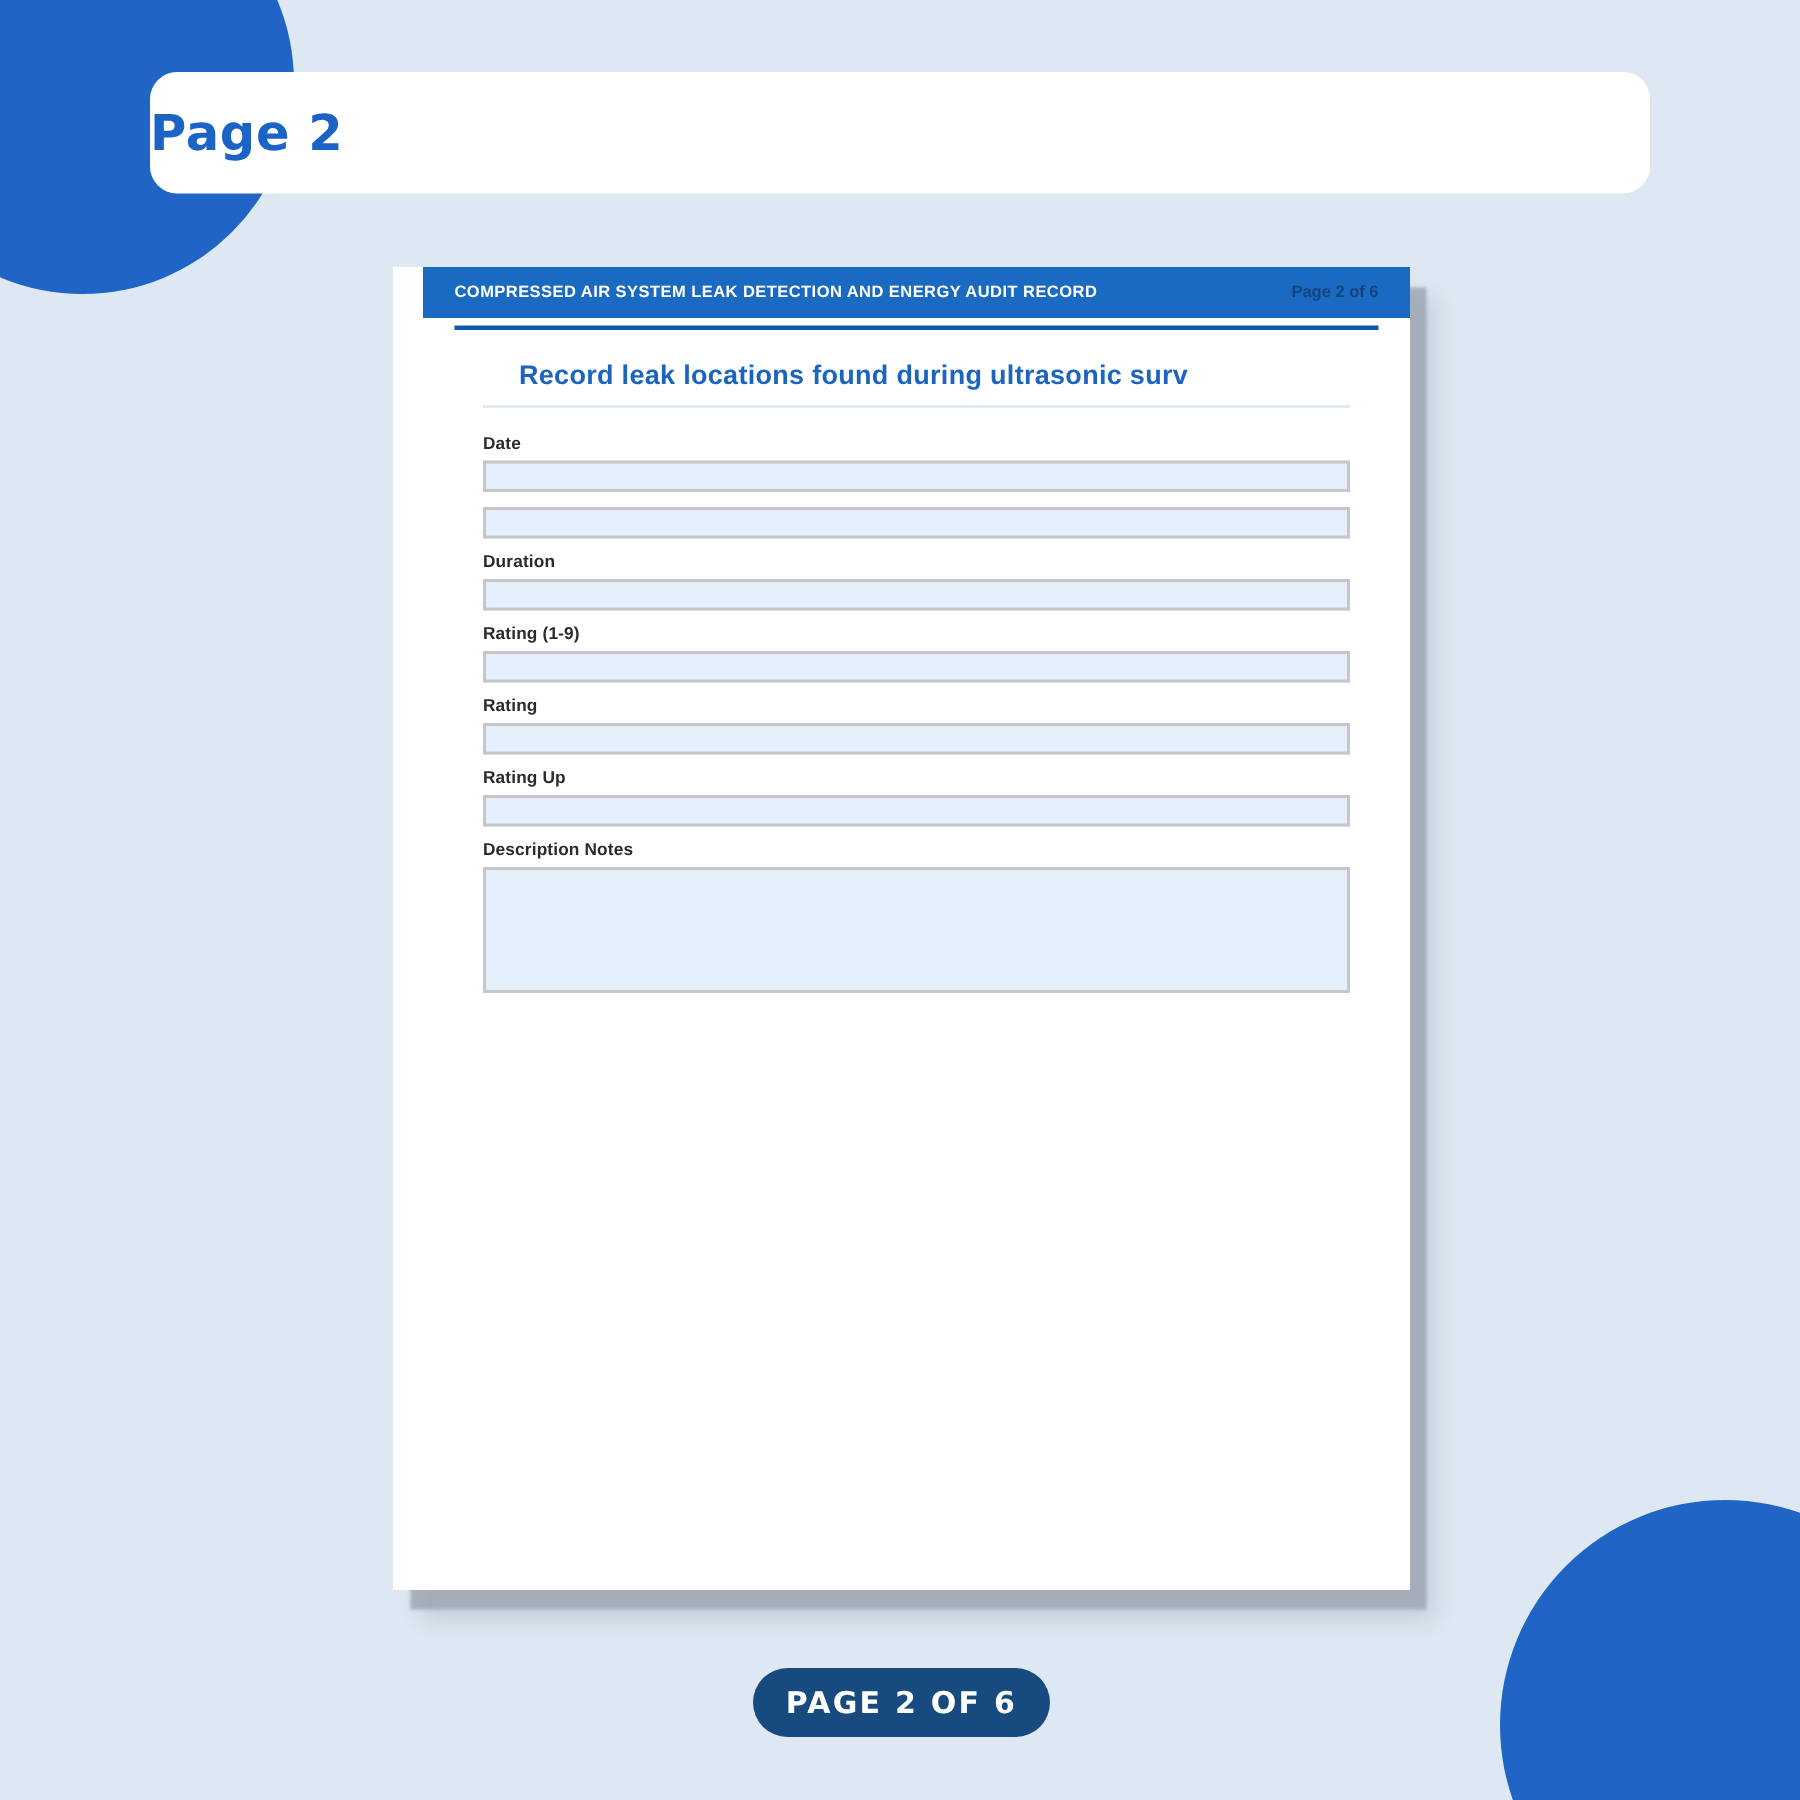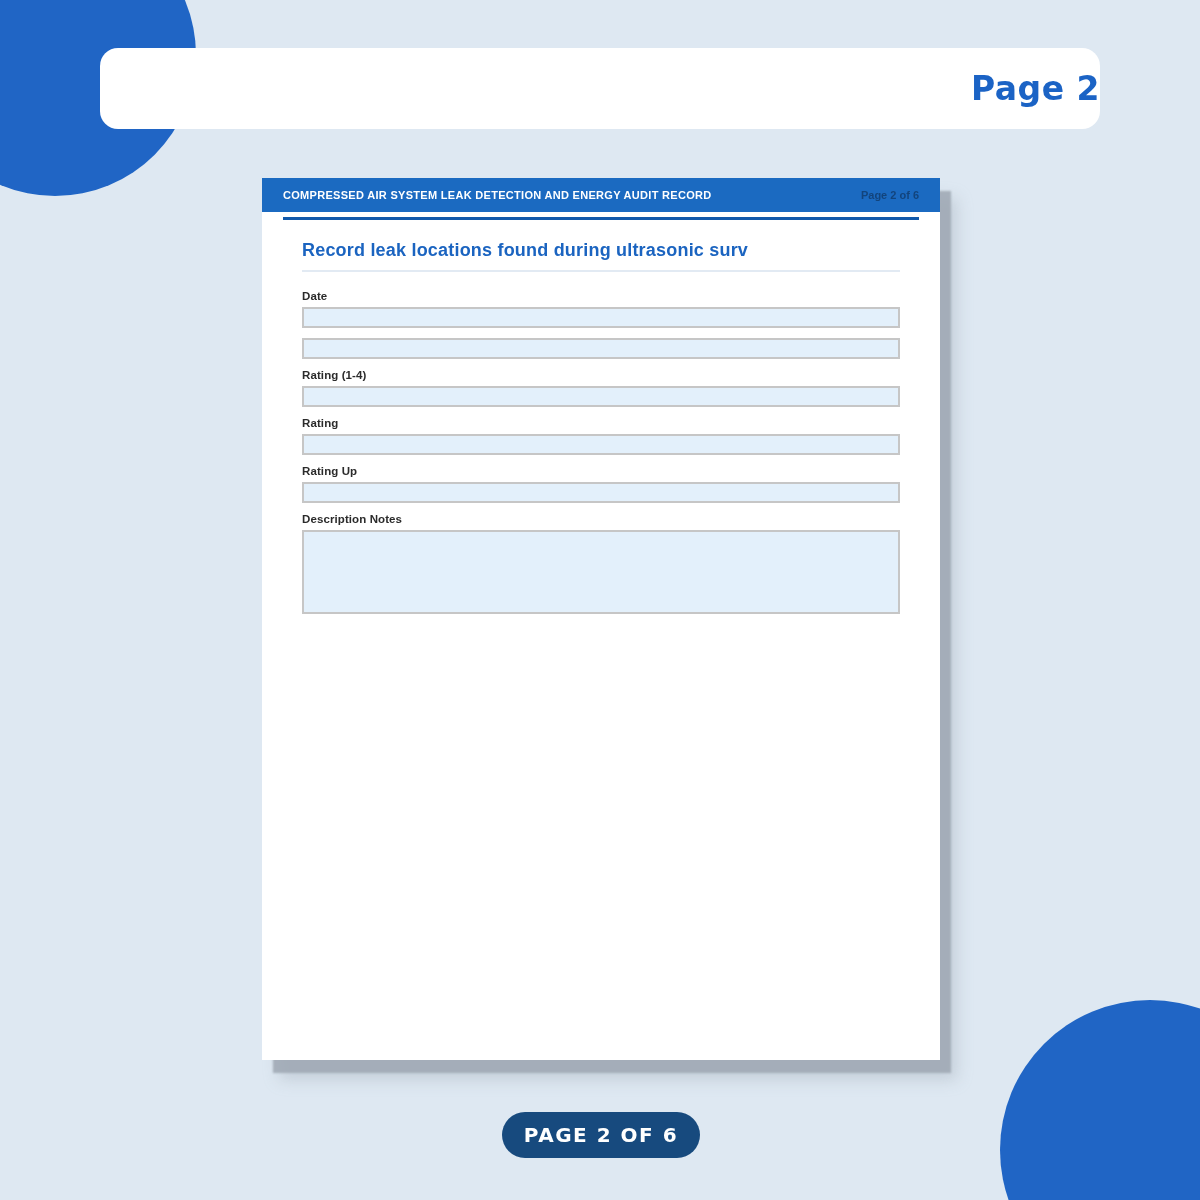--- a/index.html
+++ b/index.html
@@ -14,54 +14,55 @@
   
   .circle { position:absolute; border-radius:50%; background:#2065c5; }
   .circle-tl { left:-86px; top:-86px; width:282px; height:282px; }
   .circle-br { left:1000px; top:1000px; width:300px; height:300px; }
 
   
   .page-banner {
     position:absolute; left:100px; top:48px;
     width:1000px; height:81px;
     background:#ffffff; border-radius:18px;
-    display:flex; align-items:center; justify-content:flex-end;padding-left:14px;
+    display:flex; align-items:center; justify-content:flex-start;
   }
   .page-banner-title {
     color:#1b63c5; font-size:33px; font-weight:bold;
     font-family:"DejaVu Sans", sans-serif; letter-spacing:0.5px;
   }
 
   
   .paper {
     position:absolute; left:262px; top:178px;
     width:678px; height:882px;
     background:#ffffff;
     box-shadow: 11px 13px 2px rgba(158,167,179,0.85),
                 17px 20px 14px rgba(158,167,179,0.38);
+    padding-left: 20px;
   }
   .paper-header {
     height:34px; background:#1b6ac1;
     display:flex; align-items:center; justify-content:space-between;
     padding:0 21px;
   }
   .paper-header-title {
     color:#ffffff; font-size:11px; font-weight:bold; letter-spacing:0.3px;
   }
   .paper-page-indicator {
     color:rgba(10,30,55,0.5); font-size:11px; font-weight:bold;
   }
   .header-underline {
     height:3px; background:#1159ab; margin:5px 21px 0 21px;
   }
 
   .paper-content { padding:0 40px; }
   .section-title {
     margin-top:20px;
-    color:#1b64c0; font-size:18px; font-weight:bold; letter-spacing:0.2px;
+    color:#1b64c0; font-size:18px; font-weight:bold; letter-spacing:0.2px;margin-left:24px;
   }
   .title-divider { height:2px; background:#e2eaf3; margin-top:9px; }
 
   .fields { margin-top:18px; }
   .field { margin-bottom:10px; }
   .field-label {
     display:block;
     font-size:11.5px; font-weight:bold; color:#2b2b2b;
     margin-bottom:5px; letter-spacing:0.1px;
   }
@@ -113,23 +114,27 @@
 
       <div class="field">
         <label class="field-label">Date</label>
         <input type="text" style="">
       </div>
 
       <div class="field">
         <input type="text" style="">
       </div>
 
+      <div class="field">
+        <label class="field-label">Duration</label>
+        <input type="text" style="">
+      </div>
 
       <div class="field">
-        <label class="field-label">Rating (1-4)</label>
+        <label class="field-label">Rating (1-9)</label>
         <input type="text" style="">
       </div>
 
       <div class="field">
         <label class="field-label">Rating</label>
         <input type="text" style="">
       </div>
 
       <div class="field">
         <label class="field-label">Rating Up</label>

